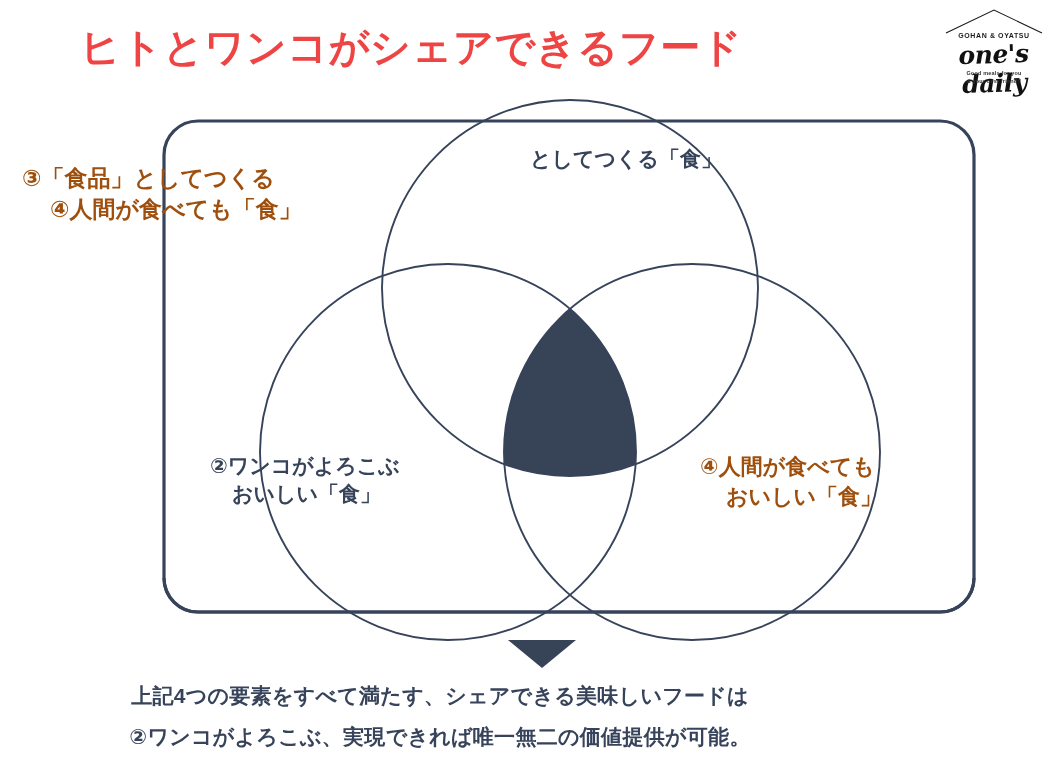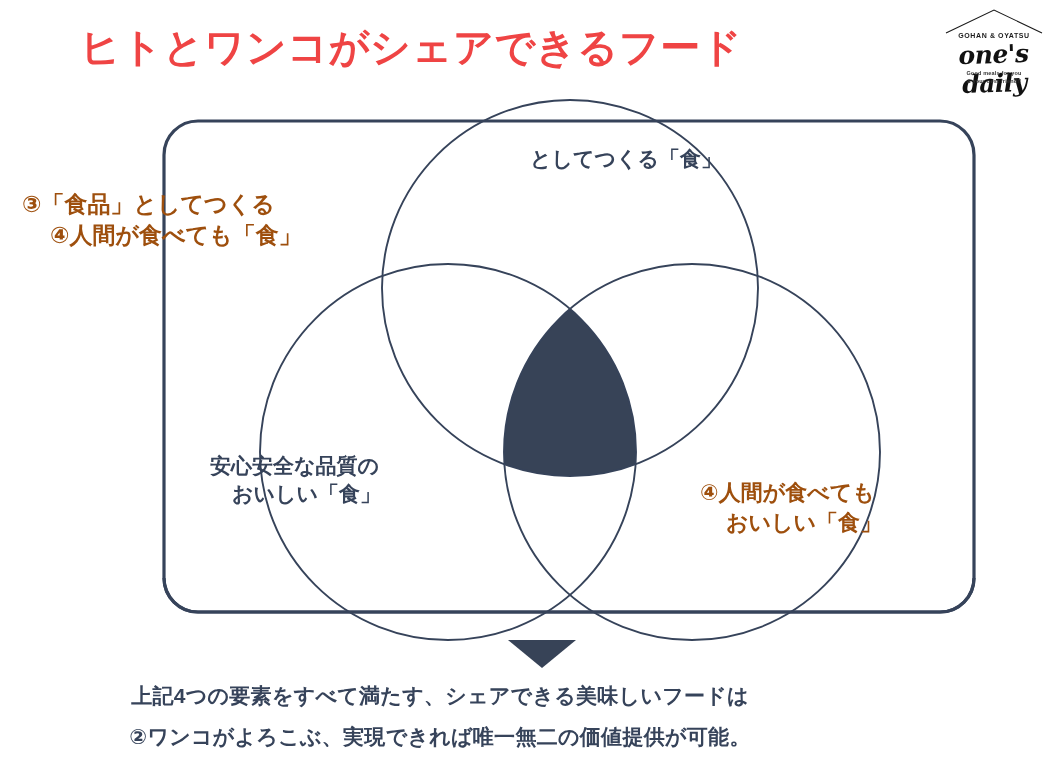--- a/index.html
+++ b/index.html
@@ -97,21 +97,21 @@
   
   .venn-label {
     position: absolute;
     font-size: 21px;
     font-weight: bold;
     line-height: 1.35;
     white-space: nowrap;
   }
   .venn-label .line { display: block; }
   .label-navy { color: #36435a; }
-  .label-brown { color: #9e4f0d; margin-top: 26px; }
+  .label-brown { color: #9e4f0d; }
 
   #label-1 { left: 530px; top: 145px; text-align: center; }
   #label-1 .line:nth-child(2) { margin-left: 10px; }
 
   #label-2 { left: 210px; top: 452px; }
   #label-2 .line:nth-child(2) { margin-left: 22px; }
 
   #label-3 { left: 22px; top: 163px; font-size: 23px; }
   #label-3 .line:nth-child(2) { margin-left: 28px; }
 
@@ -180,21 +180,21 @@
     <path d="M940 612 A34 34 0 0 0 974 578" stroke="#36435a" stroke-width="3.2" fill="none"></path>
 
     <polygon points="508,640 576,640 542,668" fill="#374357"></polygon>
   </svg>
 
   <div class="venn-label label-navy" id="label-1">
     <span class="line">としてつくる「食」</span>
   </div>
 
   <div class="venn-label label-navy" id="label-2">
-    <span class="line">安心安全な品質の</span>
+    <span class="line">②ワンコがよろこぶ</span>
     <span class="line">おいしい「食」</span>
   </div>
 
   <div class="venn-label label-brown" id="label-3">
     <span class="line">③「食品」としてつくる</span>
     <span class="line">④人間が食べても「食」</span>
   </div>
 
   <div class="venn-label label-brown" id="label-4">
     <span class="line">④人間が食べても</span>

